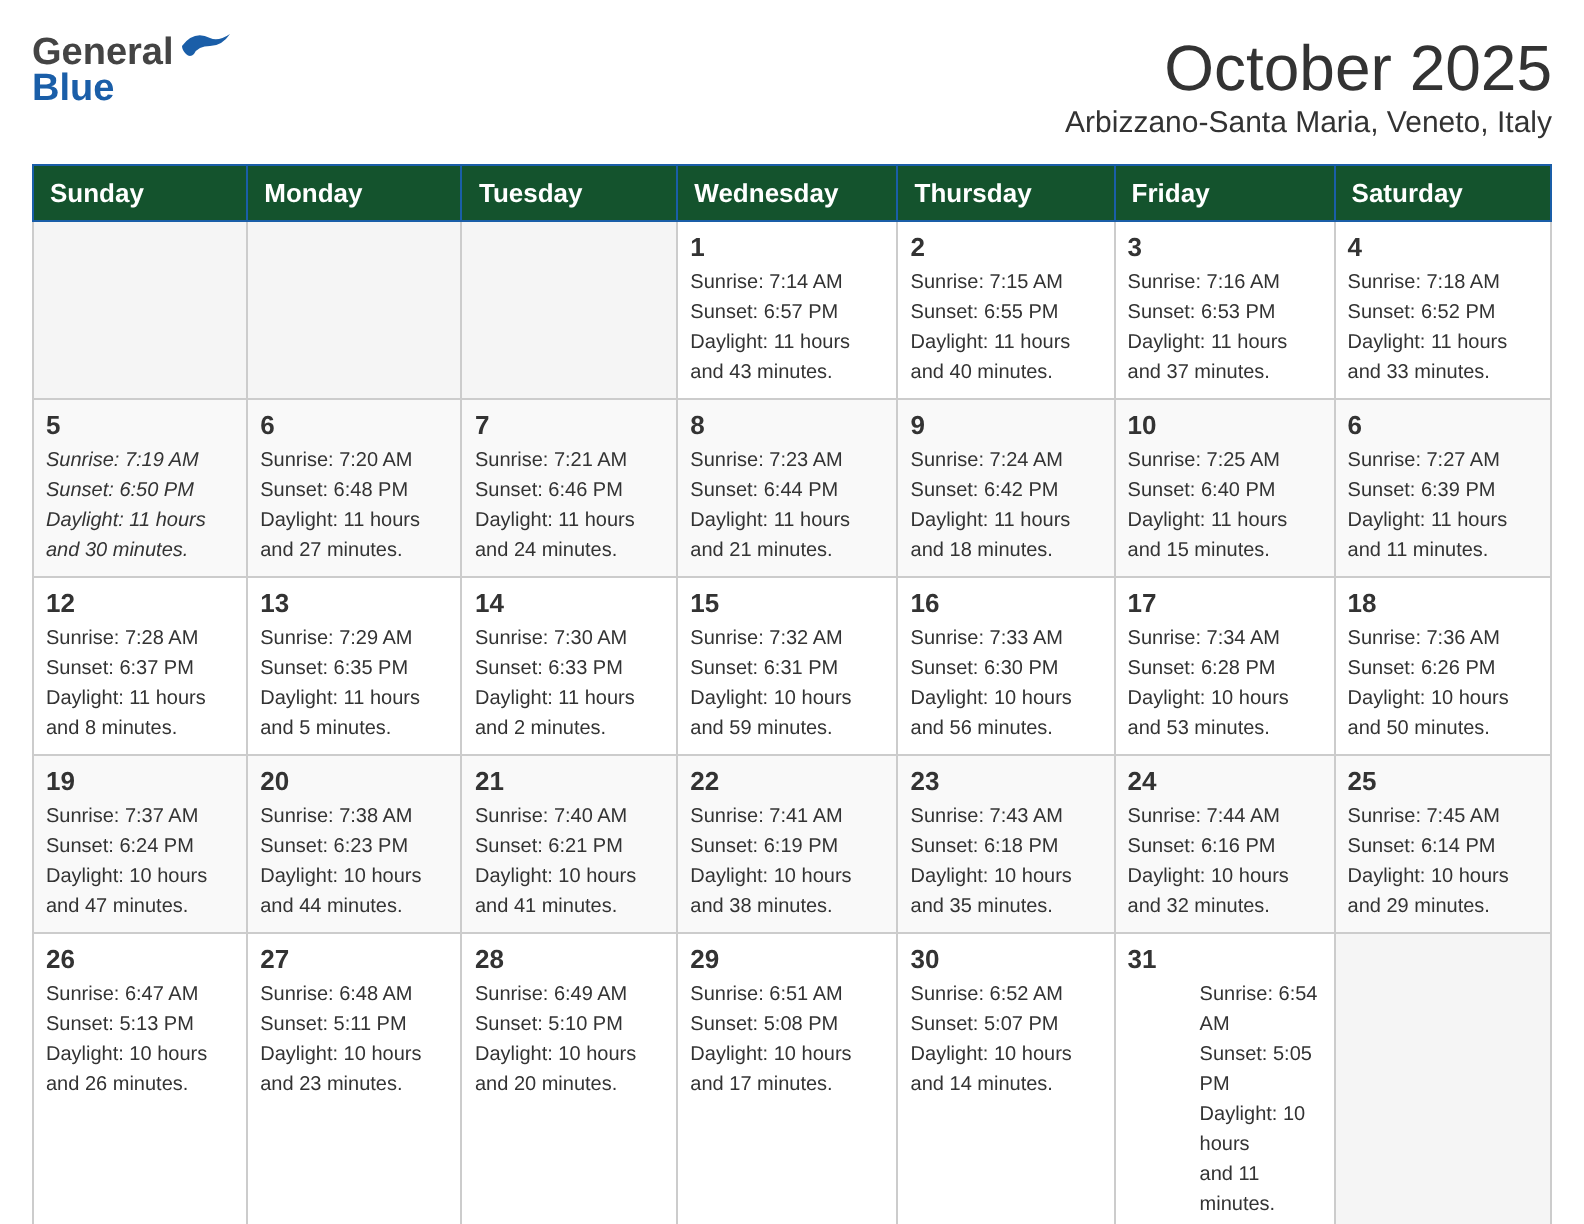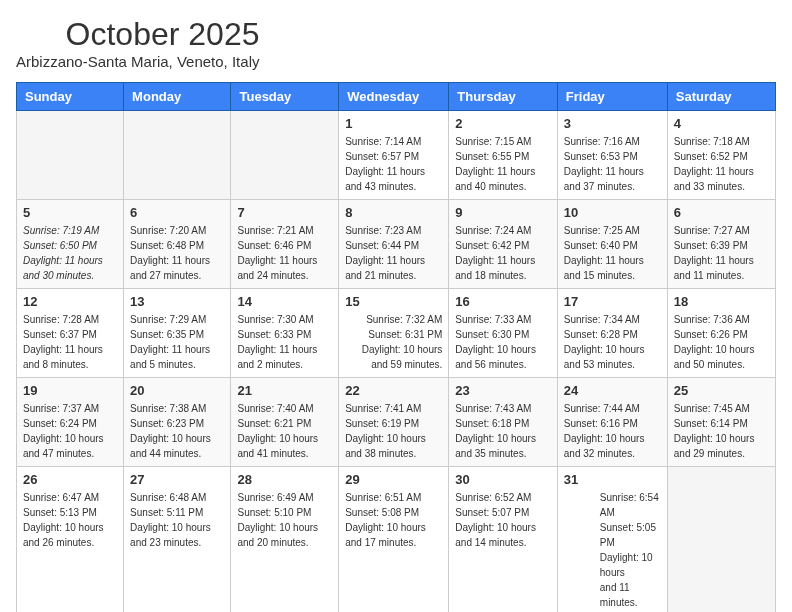--- a/index.html
+++ b/index.html
@@ -42,21 +42,21 @@
     .location {
       font-size: 15px;
       color: #333;
     }
     .calendar {
       width: 100%;
       border-collapse: collapse;
       border: 1px solid #ccc;
     }
     .calendar th {
-      background-color: #3b82f6;
+      background-color: #14532d;
       color: #fff;
       text-align: left;
       padding: 6px 8px;
       font-size: 13px;
       border: 1px solid #1a5ea8;
     }
     .calendar td {
       vertical-align: top;
       padding: 5px 6px;
       border: 1px solid #ccc;
@@ -84,20 +84,29 @@
     .day-info {
       font-size: 10px;
       line-height: 1.5;
       color: #333;
     }
   </style>
 </head>
 <body>
 
 <div class="header">
+  <div class="logo">
+    <div class="logo-row">
+      <span style="font-size:19px;font-weight:bold;color:#444;">General</span>
+      <svg class="logo-bird" viewBox="0 0 28 20" xmlns="http://www.w3.org/2000/svg" style="margin-left:2px;margin-top:-8px;">
+        <path d="M2 10 Q8 2 16 6 Q20 8 26 4 Q22 10 16 10 Q10 10 8 14 Q6 16 4 14 Q2 12 2 10Z" fill="#1a5ea8"></path>
+      </svg>
+    </div>
+    <span style="font-size:19px;font-weight:bold;color:#1a5ea8;margin-top:-4px;">Blue</span>
+  </div>
   <div class="title-block">
     <div class="month-title">October 2025</div>
     <div class="location">Arbizzano-Santa Maria, Veneto, Italy</div>
   </div>
 </div>
 
 <table class="calendar">
   <thead>
     <tr>
     <th>Sunday</th>
@@ -211,21 +220,21 @@
         </td>
         <td>
           <span class="day-number">14</span>
           <div class="day-info" style="white-space: pre-line;">Sunrise: 7:30 AM
 Sunset: 6:33 PM
 Daylight: 11 hours
 and 2 minutes.</div>
         </td>
         <td>
           <span class="day-number">15</span>
-          <div class="day-info" style="white-space: pre-line; text-align: right;">Sunrise: 7:32 AM
+          <div class="day-info" style="white-space: pre-line;">Sunrise: 7:32 AM
 Sunset: 6:31 PM
 Daylight: 10 hours
 and 59 minutes.</div>
         </td>
         <td>
           <span class="day-number">16</span>
           <div class="day-info" style="white-space: pre-line;">Sunrise: 7:33 AM
 Sunset: 6:30 PM
 Daylight: 10 hours
 and 56 minutes.</div>

